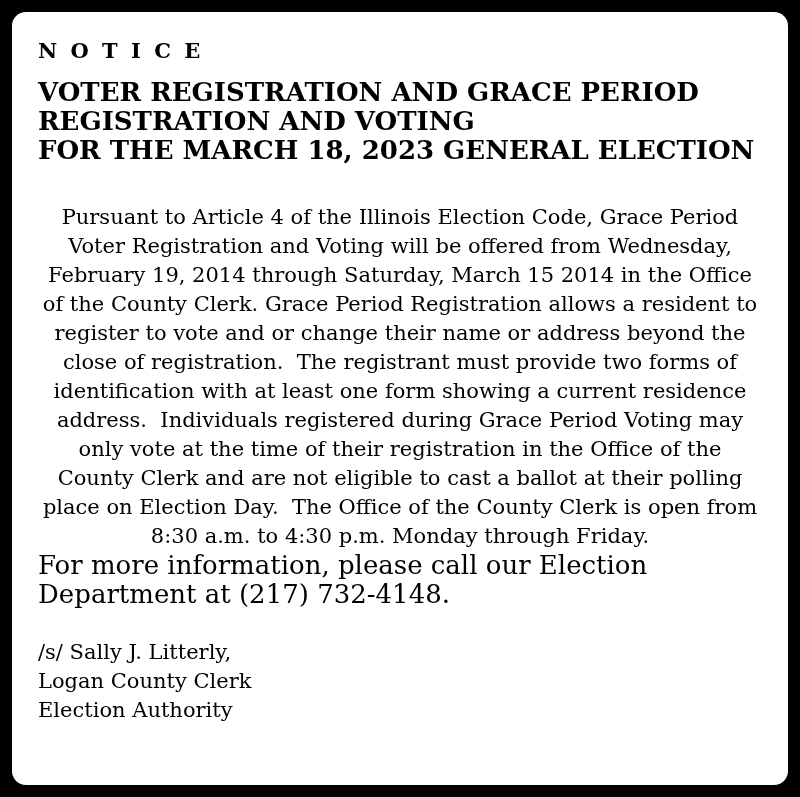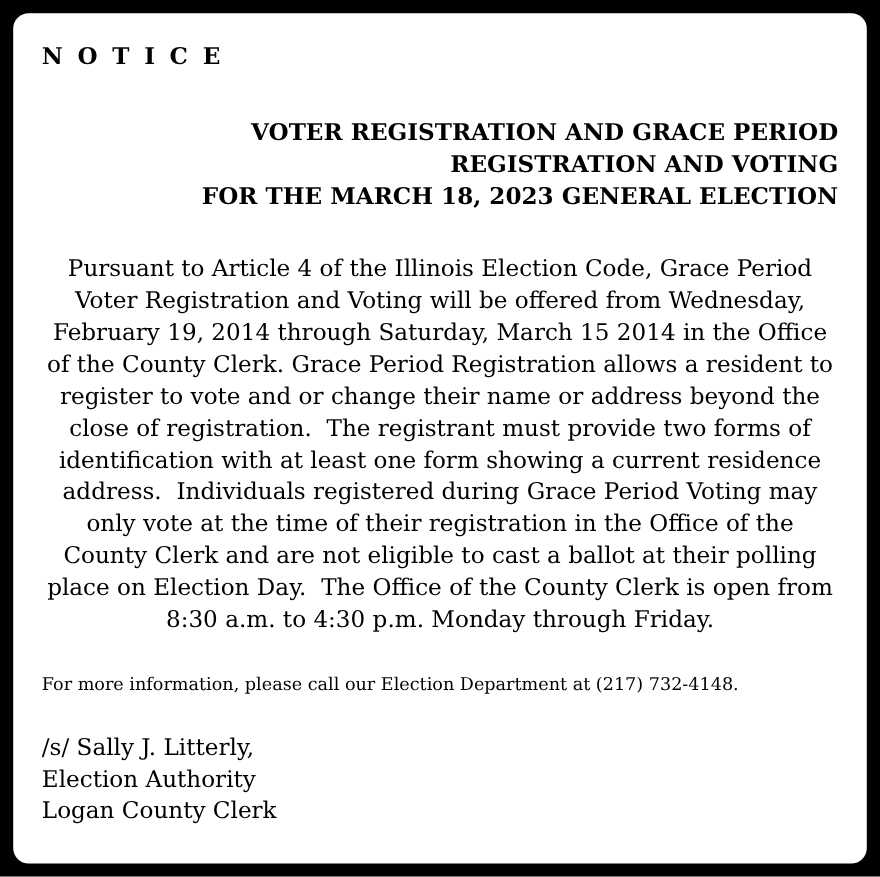--- a/index.html
+++ b/index.html
@@ -25,37 +25,36 @@
     color: #000000;
     overflow: hidden;
   }
   .notice-title {
     font-weight: bold;
     font-size: 21px;
     letter-spacing: 3px;
     margin-top: 10px;
   }
   .heading {
-    text-align: right;
+    text-align: left;
     font-weight: bold;
-    font-size: 21px;
+    font-size: 26px;
     line-height: 29px;
-    margin-top: 42px;
+    margin-top: 15px;
   }
   .body-text {
     font-size: 21px;
     line-height: 29px;
     margin-top: 38px;
     white-space: pre-wrap;
     text-align: center;
   }
   .contact-text {
-    font-size: 16px;
+    font-size: 26px;
     line-height: 29px;
-    margin-top: 29px;
     white-space: pre-wrap;
   }
   .signature {
     font-size: 21px;
     line-height: 29px;
     margin-top: 29px;
   }
 </style>
 </head>
 <body>
@@ -70,18 +69,18 @@
       <div>REGISTRATION AND VOTING</div>
       <div>FOR THE MARCH 18, 2023 GENERAL ELECTION</div>
     </div>
 
     <div class="body-text">Pursuant to Article 4 of the Illinois Election Code, Grace Period Voter Registration and Voting will be offered from Wednesday, February 19, 2014 through Saturday, March 15 2014 in the Office of the County Clerk. Grace Period Registration allows a resident to register to vote and or change their name or address beyond the close of registration.  The registrant must provide two forms of identification with at least one form showing a current residence address.  Individuals registered during Grace Period Voting may only vote at the time of their registration in the Office of the County Clerk and are not eligible to cast a ballot at their polling place on Election Day.  The Office of the County Clerk is open from 8:30 a.m. to 4:30 p.m. Monday through Friday.</div>
 
     <div class="contact-text">For more information, please call our Election Department at (217) 732-4148.</div>
 
     <div class="signature">
       <div>/s/ Sally J. Litterly,</div>
+      <div>Logan County Clerk</div>
       <div>Election Authority</div>
-      <div>Logan County Clerk</div>
     </div>
 
   </div>
 </div>
 
 </body></html>

